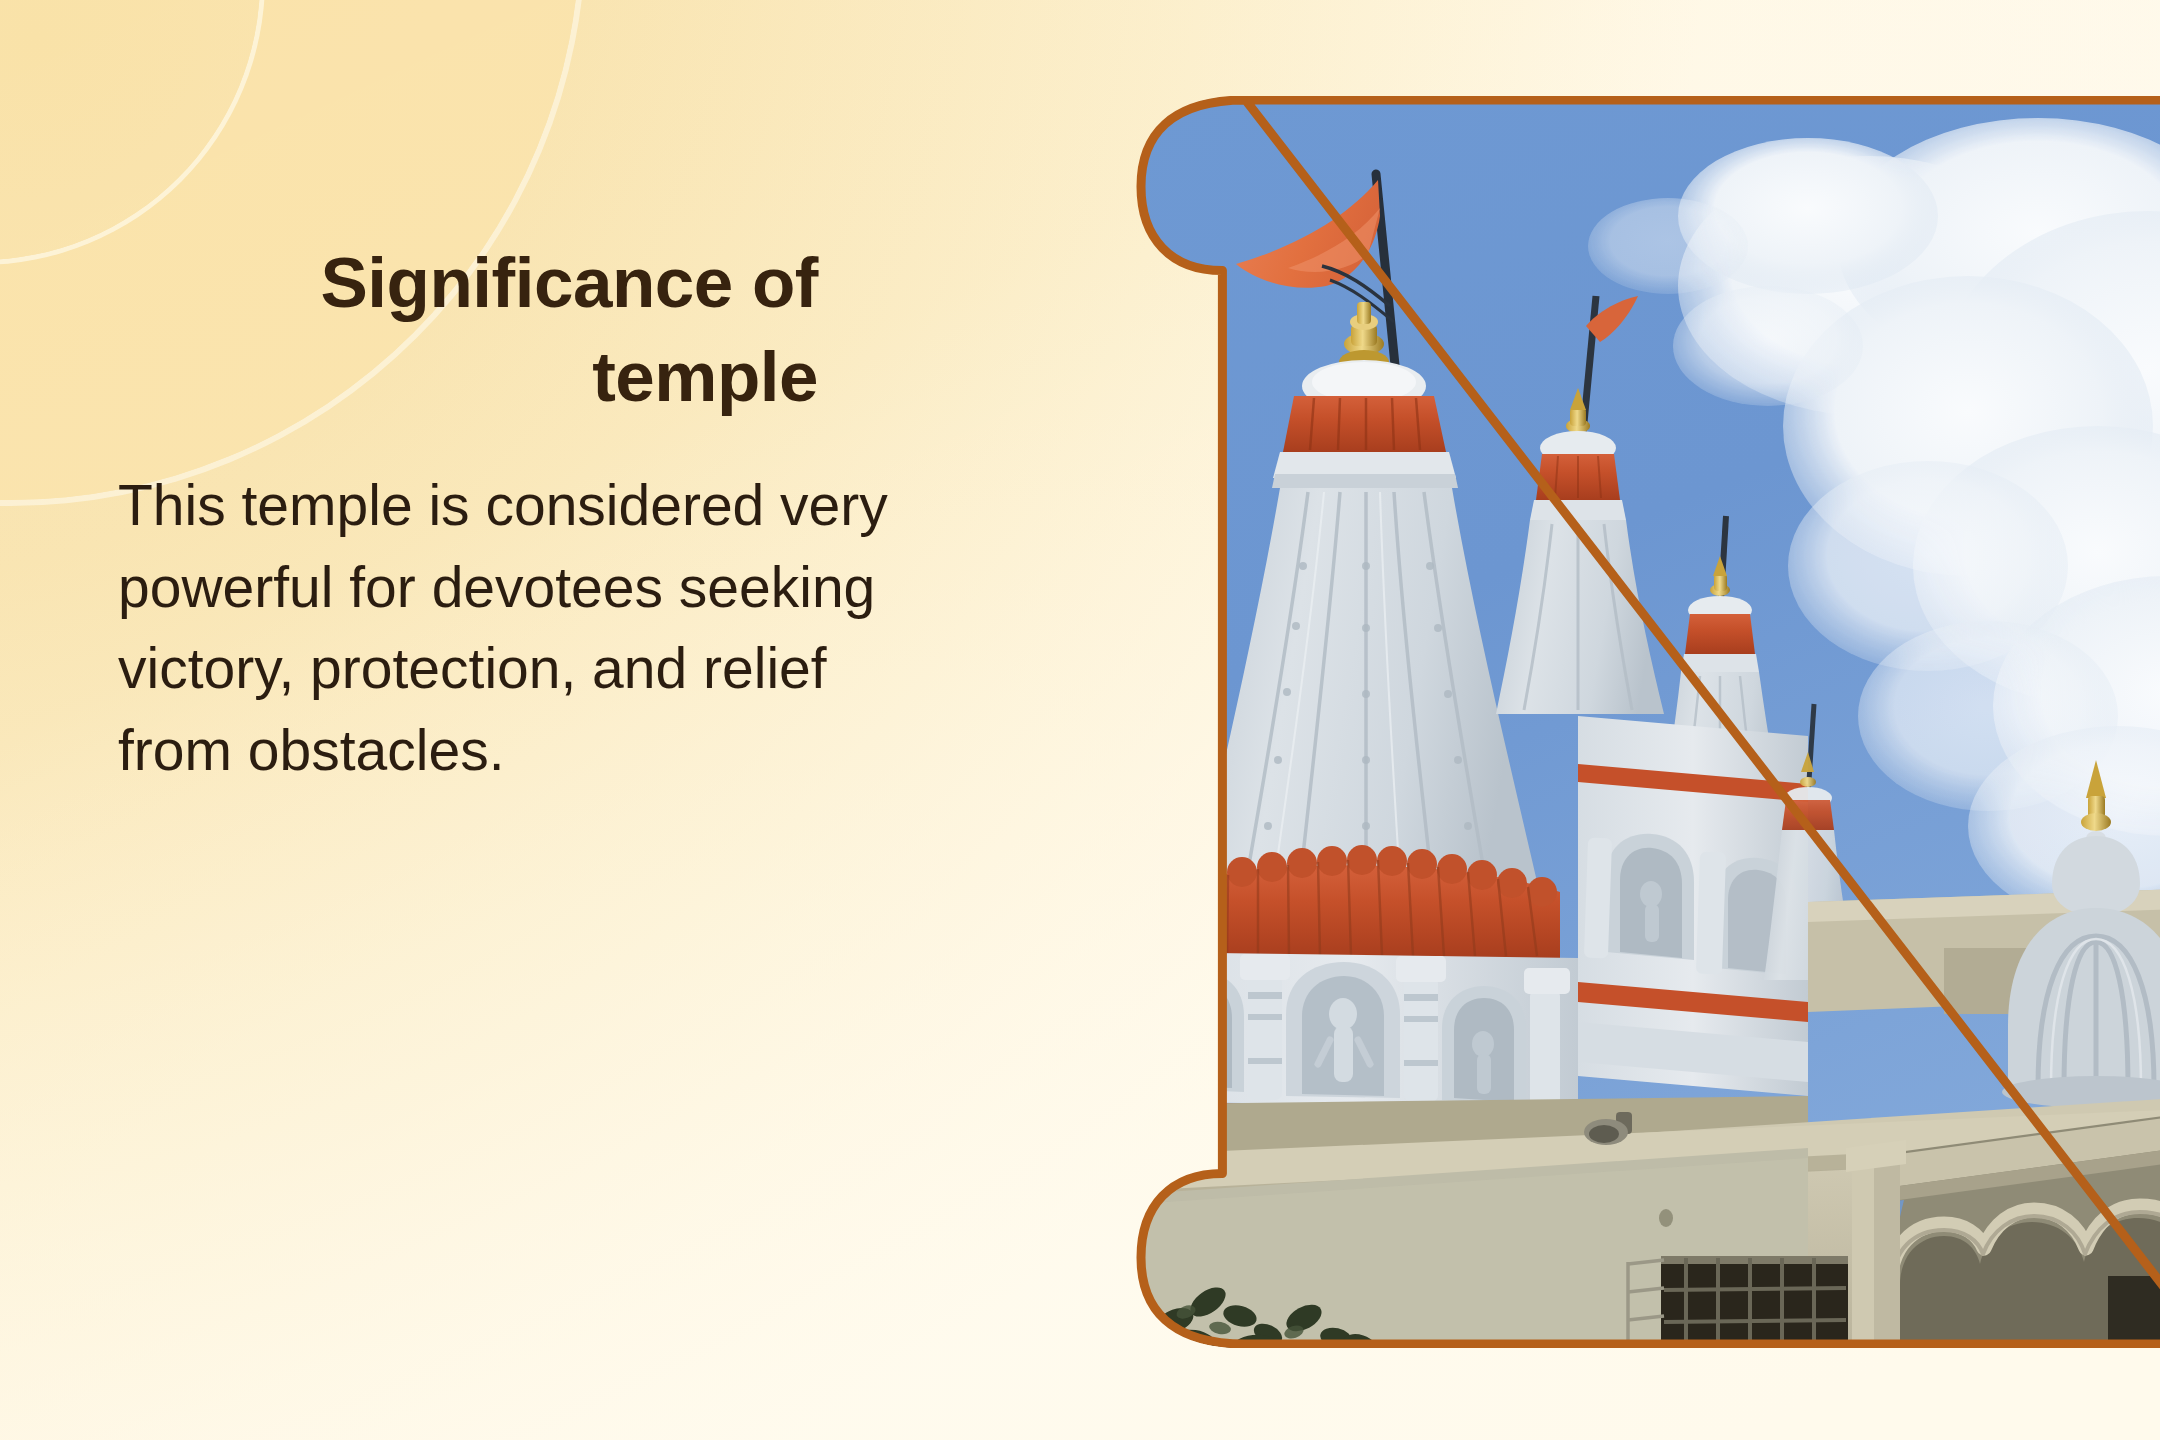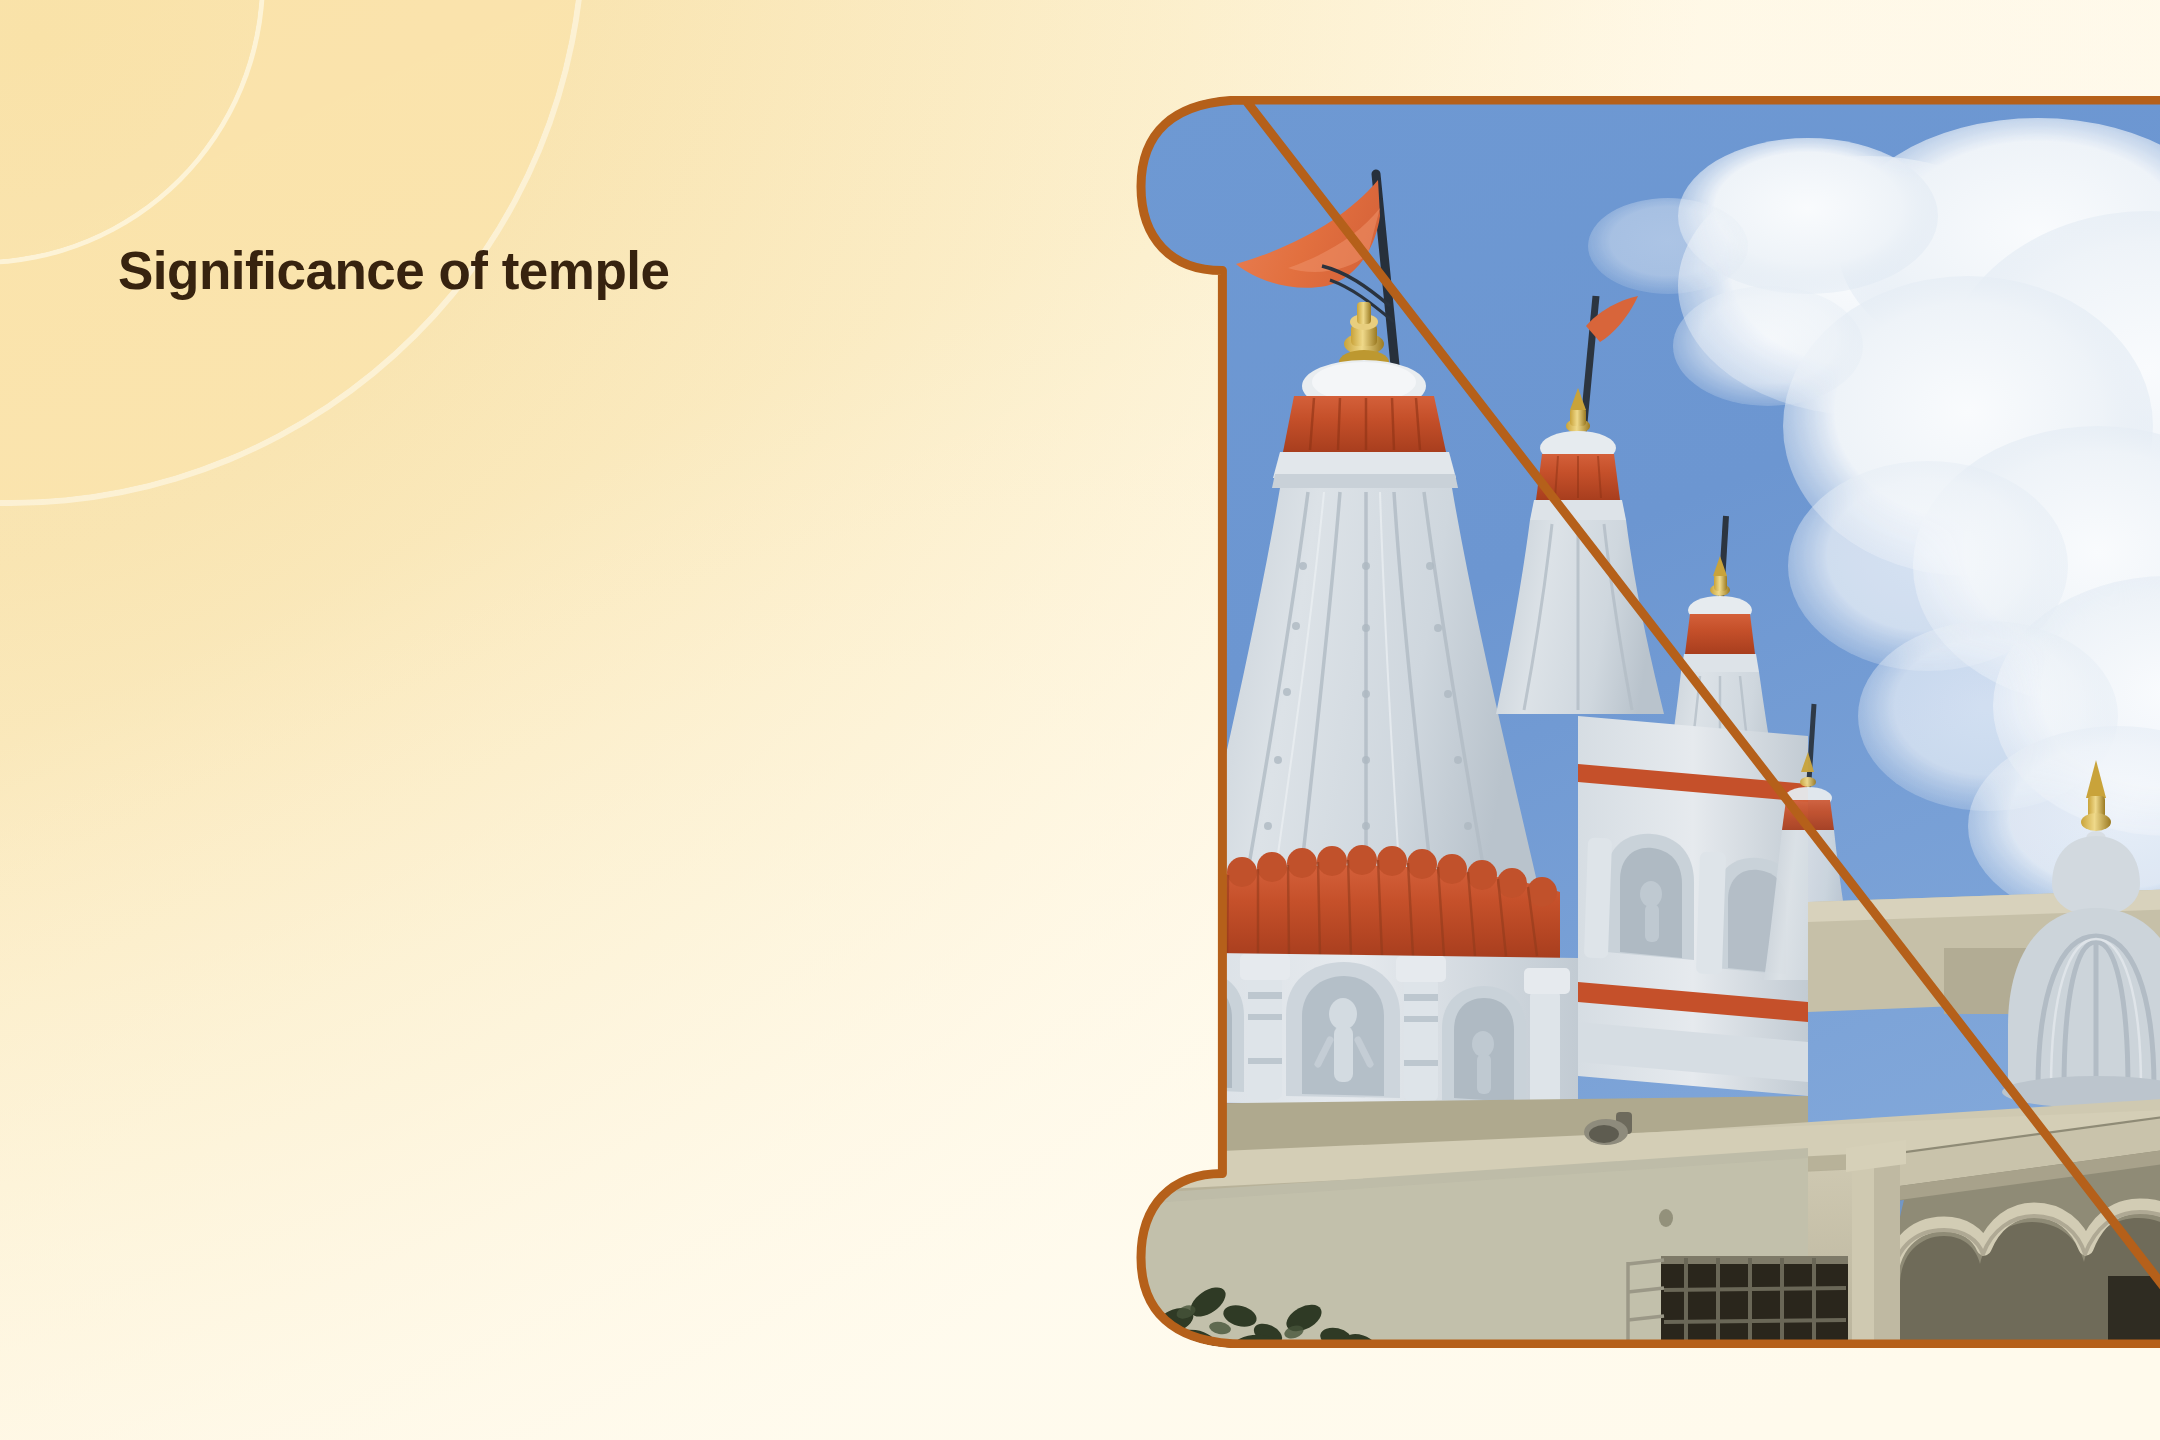--- a/index.html
+++ b/index.html
@@ -57,26 +57,27 @@
 
   
   .text-col {
     position: absolute;
     left: 118px;
     top: 236px;
     width: 860px;
   }
   .slide-title {
     margin: 0;
-    font-size: 53px;
+    font-size: 71px;
     line-height: 1.32;
     font-weight: 700;
     letter-spacing: -0.5px;
     color: #37230F;
     max-width: 700px;
+    text-align: right;
   }
   .slide-body {
     margin: 42px 0 0 0;
     font-size: 57px;
     line-height: 1.43;
     font-weight: 400;
     color: #2B1D10;
     max-width: 830px;
   }
 
@@ -113,20 +114,21 @@
 
 <div class="slide">
 
   <div class="bg-base"></div>
   <div class="sun-large"></div>
   <div class="sun-small"></div>
   <div class="bg-soften"></div>
 
   <div class="text-col">
     <h1 class="slide-title">Significance of temple</h1>
+    <p class="slide-body">This temple is considered very powerful for devotees seeking victory, protection, and relief from obstacles.</p>
   </div>
 
   <div class="photo-frame">
 
     <svg width="0" height="0" style="position:absolute" aria-hidden="true">
       <defs>
         <clipPath id="cuspClip" clipPathUnits="objectBoundingBox">
           <path d="
             M 0.125,0.000
             L 1.000,0.000

